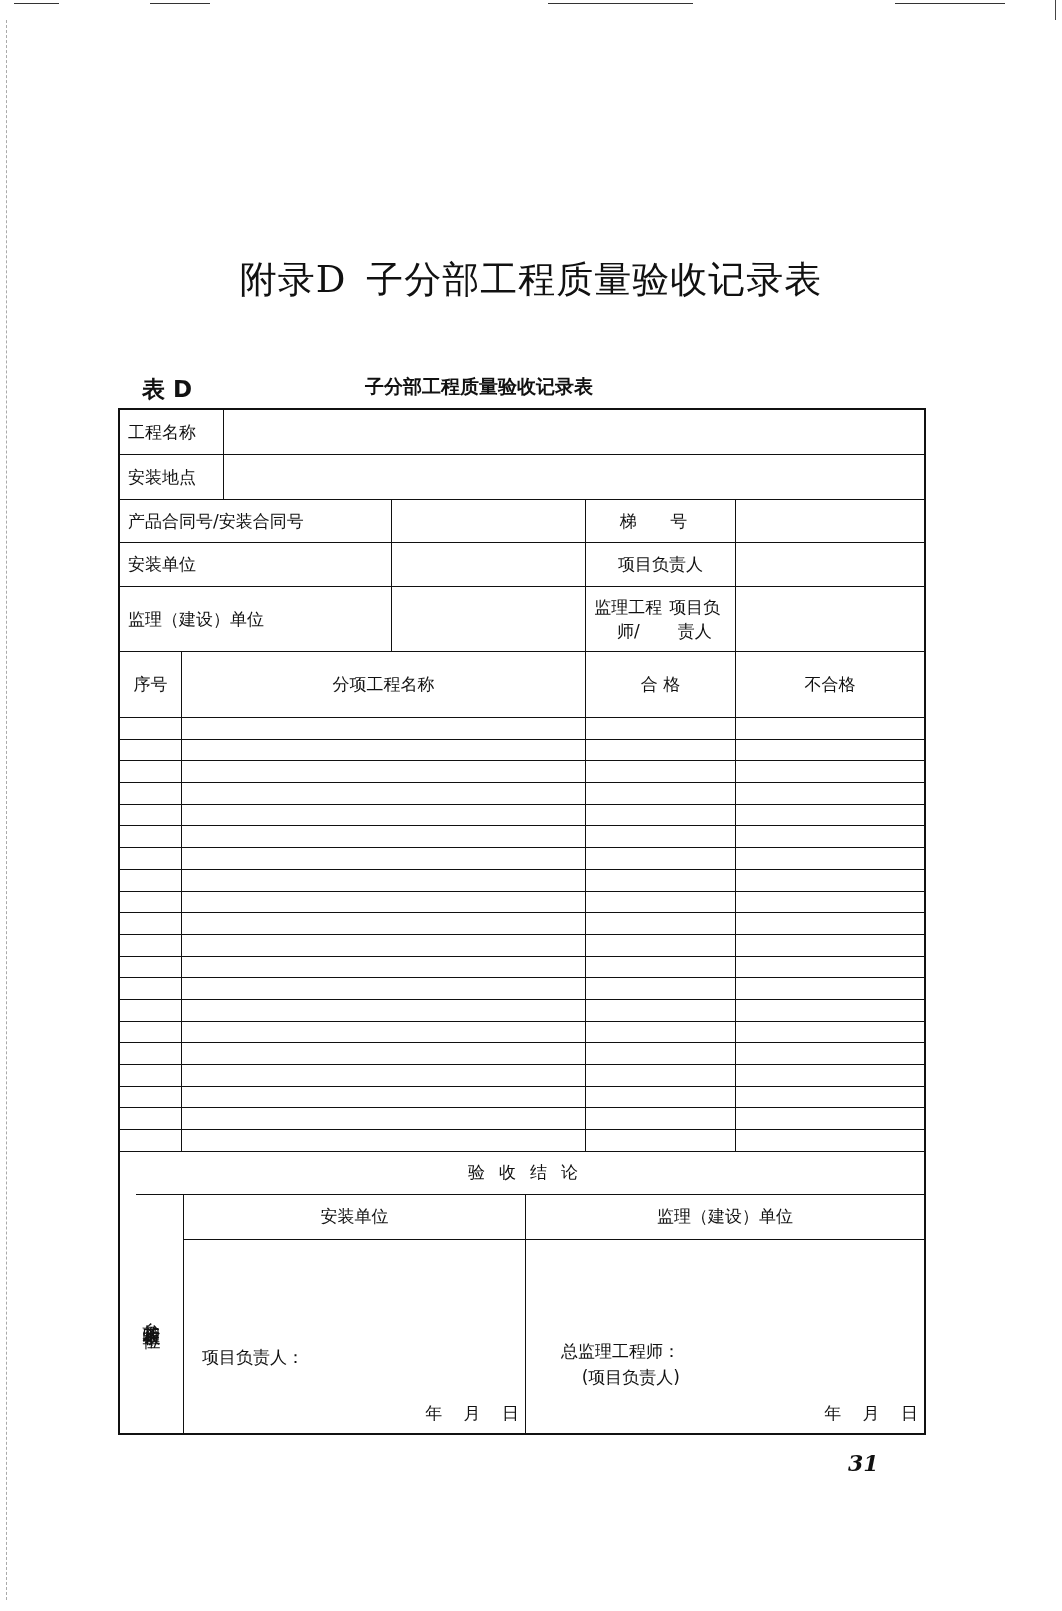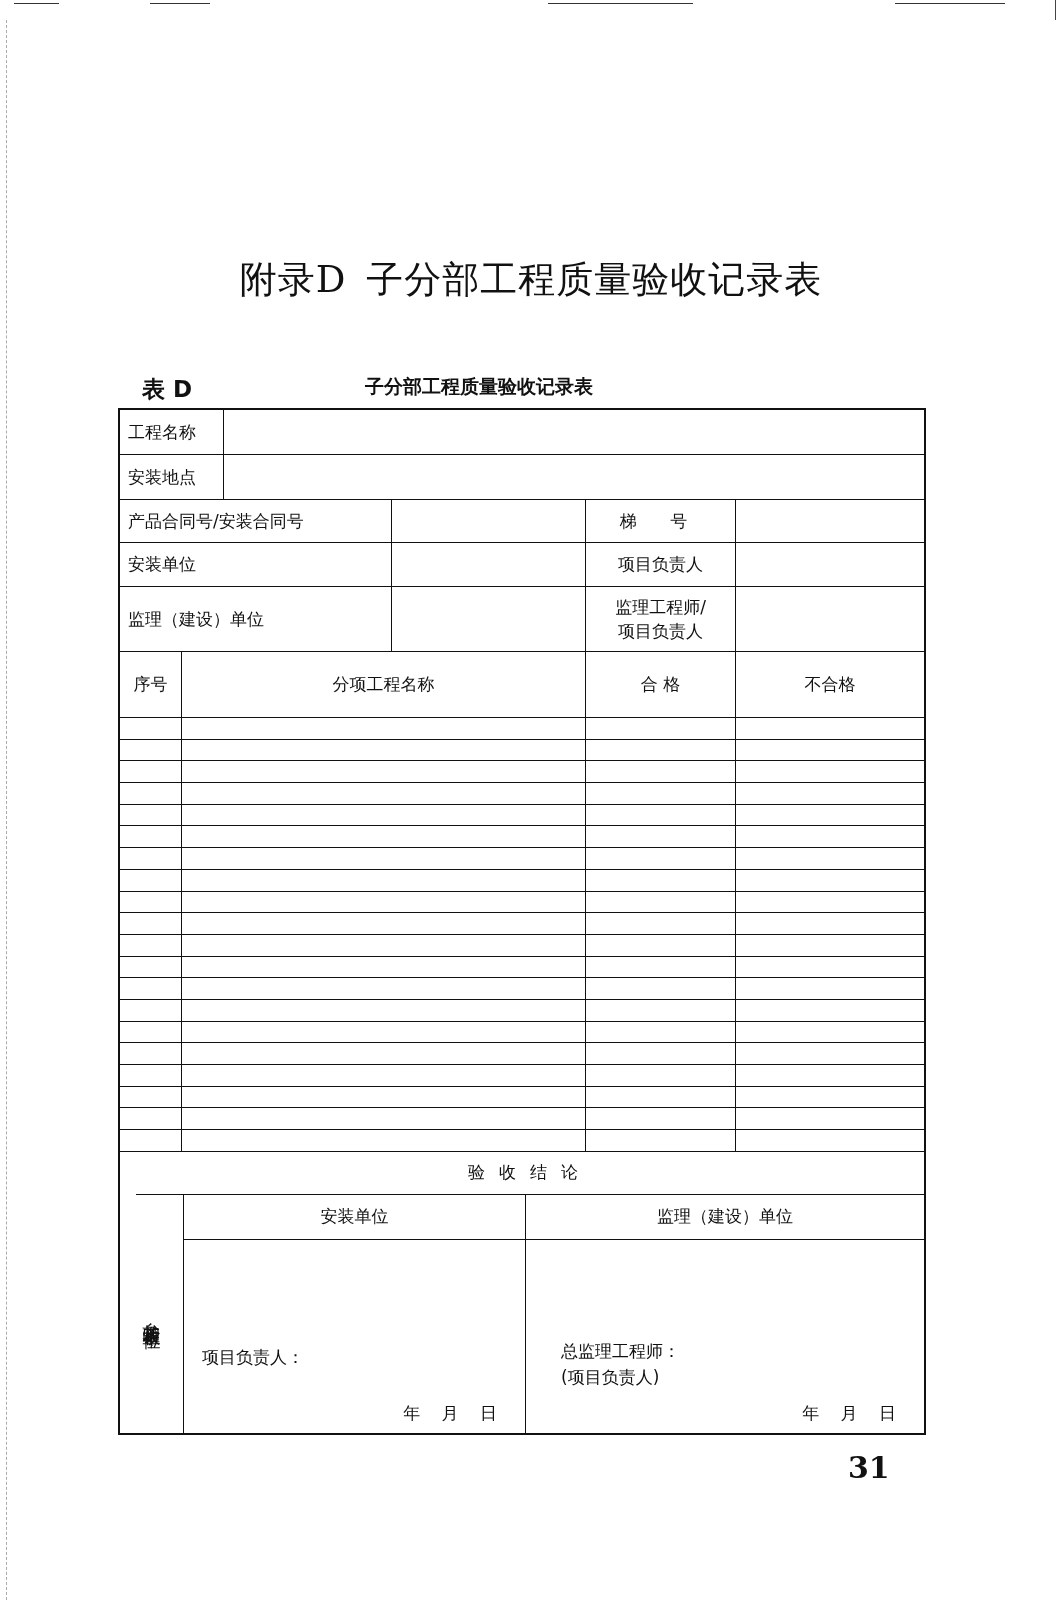--- a/index.html
+++ b/index.html
@@ -20,28 +20,28 @@
     .form {
       position: absolute; left: 118px; top: 408px; width: 808px;
       border: 2px solid #111; box-sizing: border-box;
       font-family: "DejaVu Sans", sans-serif; font-size: 17px;
     }
     .row { display: flex; border-bottom: 1.5px solid #111; box-sizing: border-box; }
     .row:last-child { border-bottom: none; }
     .cell { border-right: 1.5px solid #111; box-sizing: border-box; display: flex; align-items: center; padding: 0 8px; }
     .cell:last-child { border-right: none; }
     .center { justify-content: center; text-align: center; }
-    .two-line { flex-direction: column; justify-content: center; line-height: 24px; }
+    .two-line { flex-direction: row; justify-content: center; line-height: 24px; }
     .spaced { letter-spacing: 14px; }
     .data-row { height: 21.7px; }
     .vertical-text { writing-mode: vertical-rl; text-orientation: upright; letter-spacing: 2px; font-size: 18px; }
     .sign-box { position: relative; height: 190px; }
-    .sign-label { position: absolute; left: 18px; top: 104px; line-height: 26px; }
-    .sign-date { position: absolute; right: 28px; bottom: 8px; word-spacing: 16px; }
-    .page-number { position: absolute; left: 848px; top: 1450px; font-size: 30px; font-weight: bold; font-family: "DejaVu Serif", serif; }
+    .sign-label { position: absolute; left: 18px; top: 104px; line-height: 26px; text-align: right; }
+    .sign-date { position: absolute; right: 6px; bottom: 8px; word-spacing: 16px; }
+    .page-number { position: absolute; left: 848px; top: 1450px; font-size: 22px; font-style: italic; font-weight: bold; font-family: "DejaVu Serif", serif; }
   </style>
 </head>
 <body>
 
 <div class="scan-edge-left"></div>
 <div class="scan-edge-right"></div>
 <div class="scan-top" style="left:14px;width:45px;"></div>
 <div class="scan-top" style="left:150px;width:60px;"></div>
 <div class="scan-top" style="left:548px;width:145px;"></div>
 <div class="scan-top" style="left:895px;width:110px;"></div>

